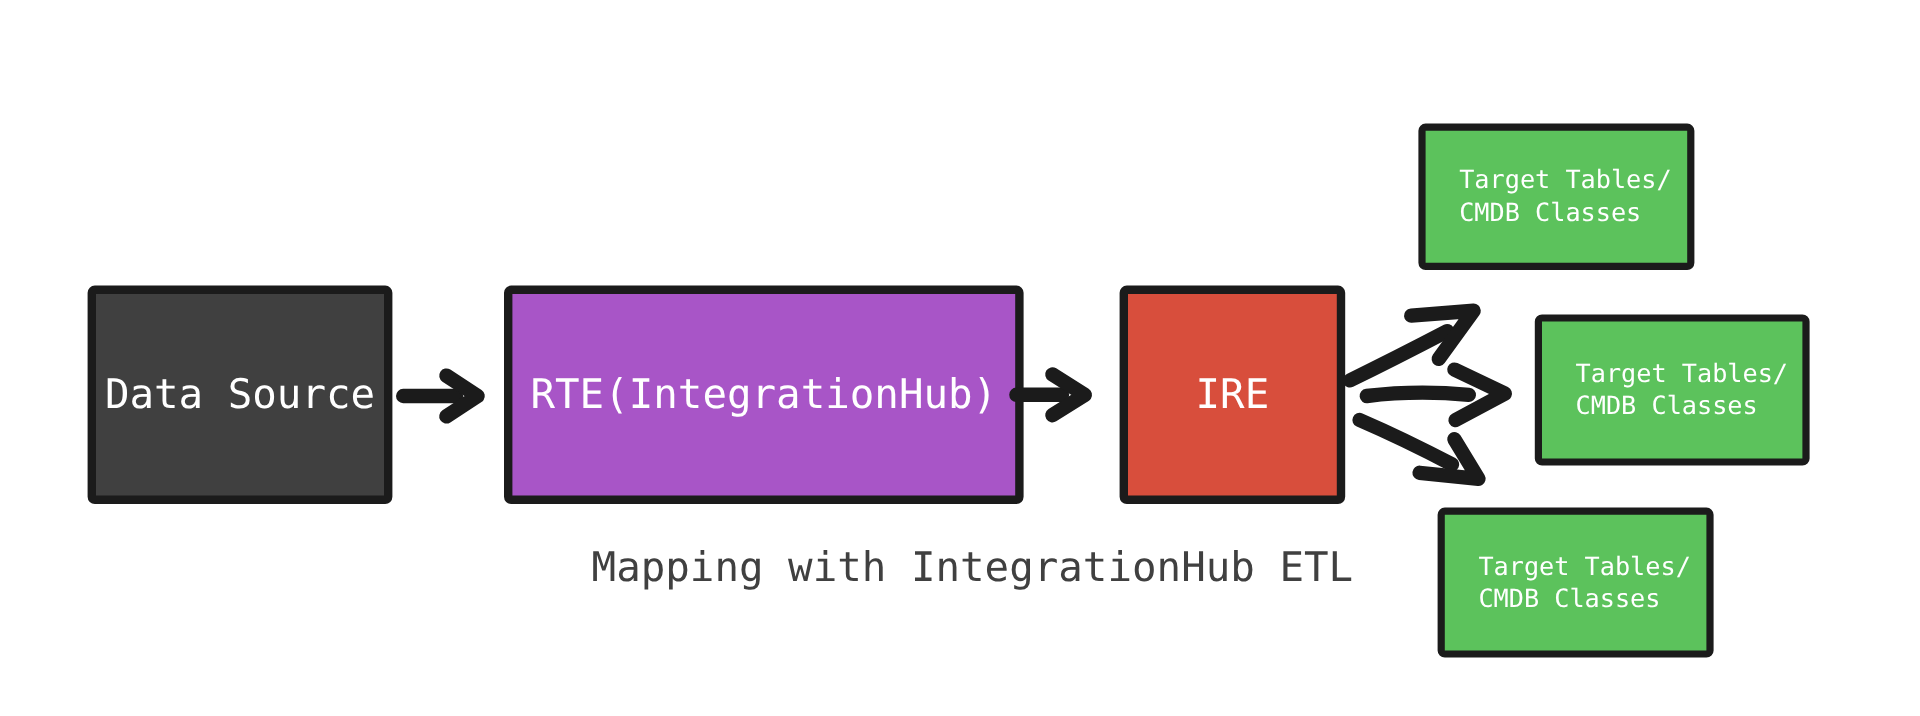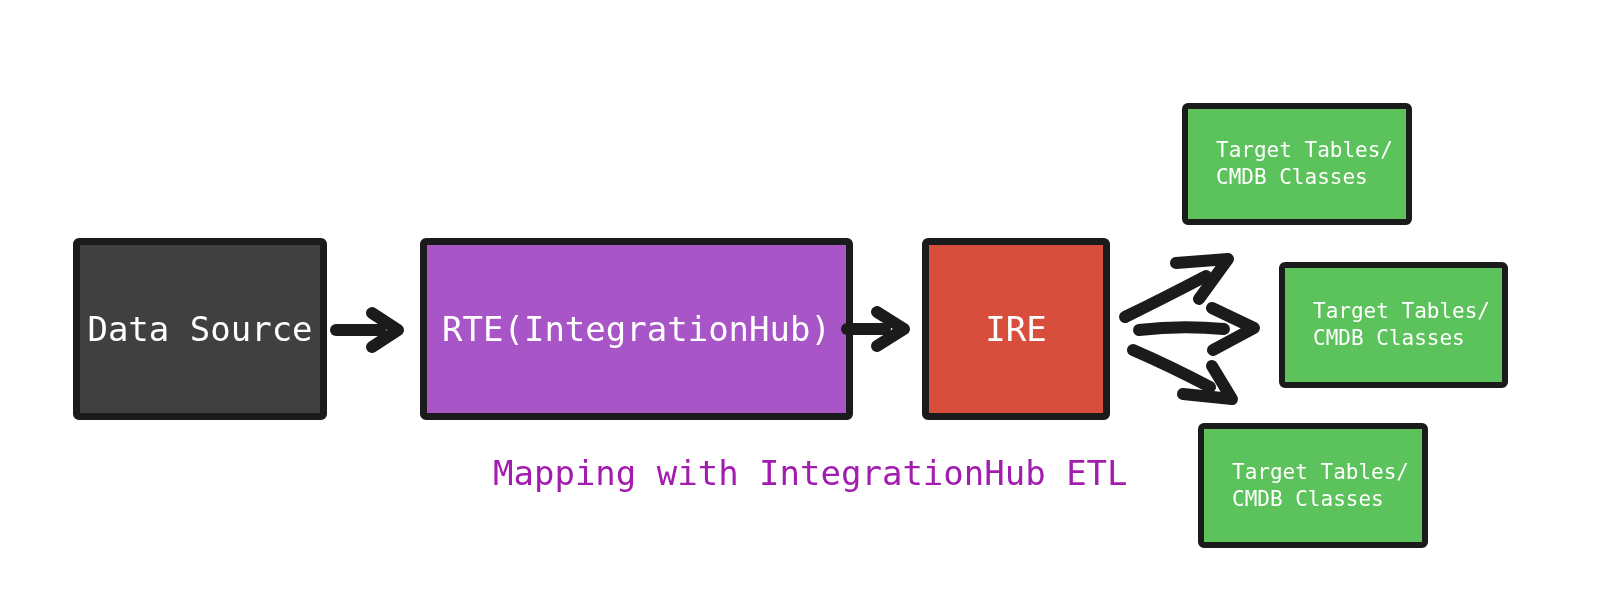--- a/index.html
+++ b/index.html
@@ -43,21 +43,21 @@
   #n-target-top    { left: 1182px; top: 103px; width: 230px; height: 122px; }
   #n-target-middle { left: 1279px; top: 262px; width: 229px; height: 126px; }
   #n-target-bottom { left: 1198px; top: 423px; width: 230px; height: 125px; }
 
   .caption {
     position: absolute;
     left: 493px;
     top: 452px;
     font-size: 34px;
     line-height: 42px;
-    color: #a21caf;
+    color: #404040;
     white-space: nowrap;
   }
 
   svg.arrows {
     position: absolute;
     left: 0; top: 0;
     width: 1600px;
     height: 597px;
     pointer-events: none;
   }
@@ -74,21 +74,21 @@
 <div class="canvas" style="background-color: rgb(255, 255, 255);">
 
   <div class="node main" id="n-data-source" style="background-color: #404040;">
     <span class="label">Data Source</span>
   </div>
 
   <div class="node main" id="n-rte" style="background-color: rgb(168, 85, 199);">
     <span class="label">RTE(IntegrationHub)</span>
   </div>
 
-  <div class="node main" id="n-ire" style="background-color: rgb(216, 78, 60);">
+  <div class="node main" id="n-ire" style="background-color: rgb(216, 78, 60); margin-left: 11px;">
     <span class="label">IRE</span>
   </div>
 
   <div class="node target" id="n-target-top" style="background-color: rgb(92, 194, 92);">
     <span class="label">Target Tables/
 CMDB Classes</span>
   </div>
 
   <div class="node target" id="n-target-middle" style="background-color: rgb(92, 194, 92);">
     <span class="label">Target Tables/

